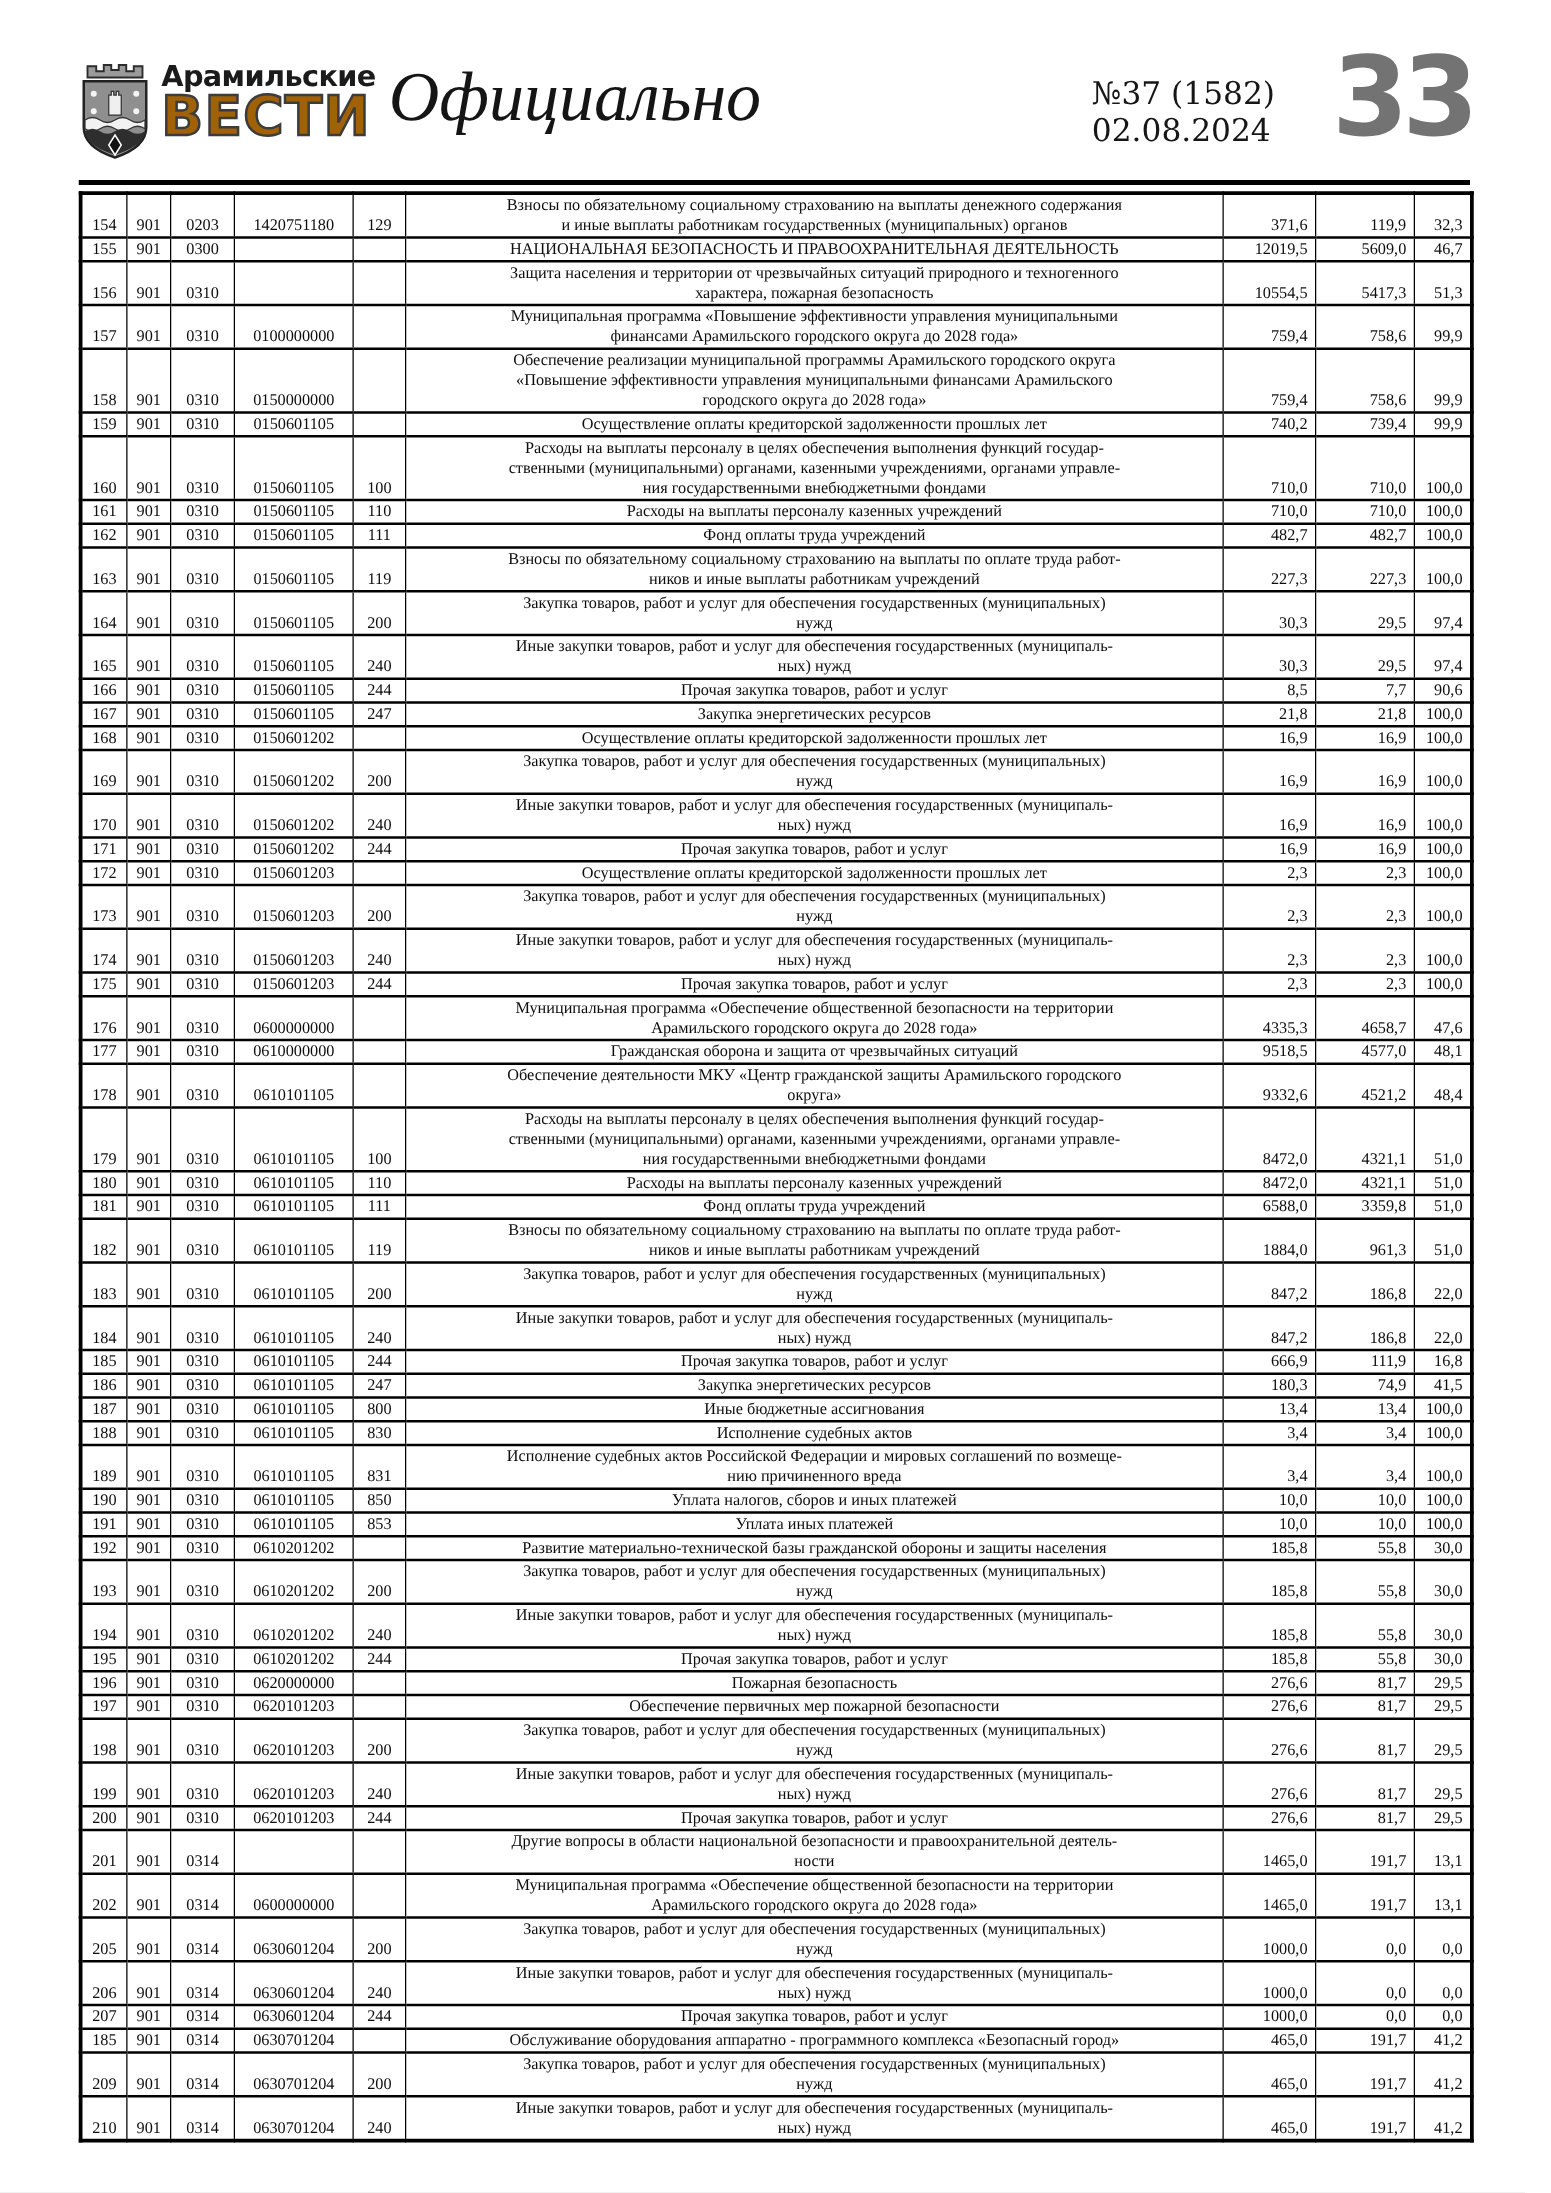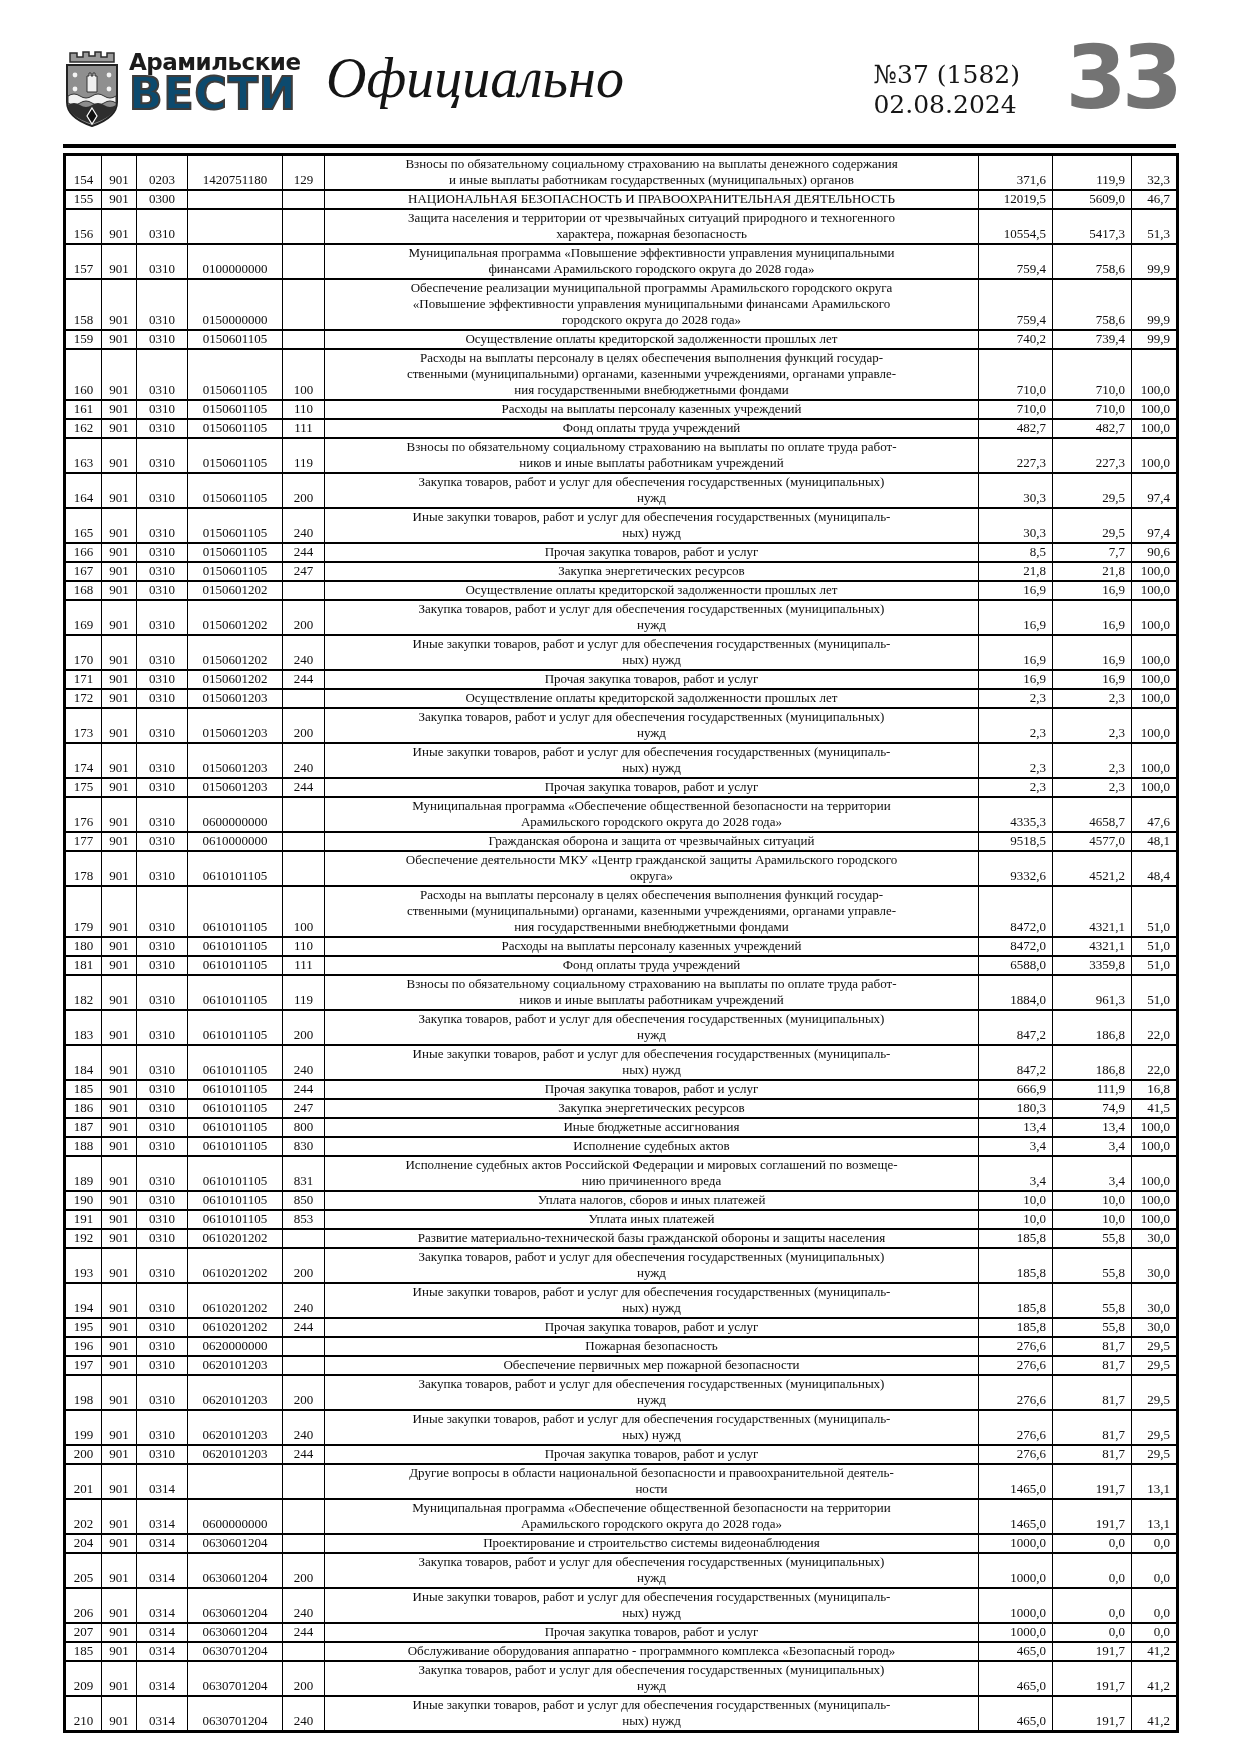--- a/index.html
+++ b/index.html
@@ -16,27 +16,27 @@
   .brand{position:absolute;left:0;top:2px;display:flex;align-items:flex-start;justify-content:space-between;}
   .crest{width:58px;height:82px;margin-right:8px;}
   .brand-text{padding-top:4px;}
   .brand-top{
     font-family:"DejaVu Sans",sans-serif;font-weight:700;
     font-size:23px;line-height:24px;letter-spacing:-.5px;color:#1b1b1b;
   }
   .brand-bottom{
     font-family:"DejaVu Sans",sans-serif;font-weight:800;
     font-size:44px;line-height:44px;letter-spacing:1px;
-    color:#0c4a6e;
+    color:#a16207;
     -webkit-text-stroke:2px #3c3c3c;
     text-shadow:0 0 1px #3c3c3c;
     margin-top:-2px;
   }
   .section-title{
-    position:absolute;left:263px;top:2px;
+    position:absolute;left:248px;top:2px;
     font-family:"Liberation Serif",serif;font-style:italic;
     font-size:56px;line-height:64px;color:#151515;
   }
   .issue-block{
     position:absolute;right:156px;top:16px;
     font-family:"DejaVu Serif",serif;font-size:25px;line-height:30px;color:#161616;
   }
   .page-number{
     position:absolute;right:-2px;top:-12px;
     font-family:"DejaVu Sans",sans-serif;font-weight:800;
@@ -680,31 +680,20 @@
           <td class="c-code">0314</td>
           <td class="c-code">0600000000</td>
           <td class="c-code"></td>
           <td class="c-desc">Муниципальная программа «Обеспечение общественной безопасности на территории
 Арамильского городского округа до 2028 года»</td>
           <td class="c-amt">1465,0</td>
           <td class="c-amt">191,7</td>
           <td class="c-pct">13,1</td>
         </tr>
         <tr>
-          <td class="c-num">204</td>
-          <td class="c-code">901</td>
-          <td class="c-code">0314</td>
-          <td class="c-code">0630601204</td>
-          <td class="c-code"></td>
-          <td class="c-desc">Проектирование и строительство системы видеонаблюдения</td>
-          <td class="c-amt">1000,0</td>
-          <td class="c-amt">0,0</td>
-          <td class="c-pct">0,0</td>
-        </tr>
-        <tr>
           <td class="c-num">205</td>
           <td class="c-code">901</td>
           <td class="c-code">0314</td>
           <td class="c-code">0630601204</td>
           <td class="c-code">200</td>
           <td class="c-desc">Закупка товаров, работ и услуг для обеспечения государственных (муниципальных)
 нужд</td>
           <td class="c-amt">1000,0</td>
           <td class="c-amt">0,0</td>
           <td class="c-pct">0,0</td>

